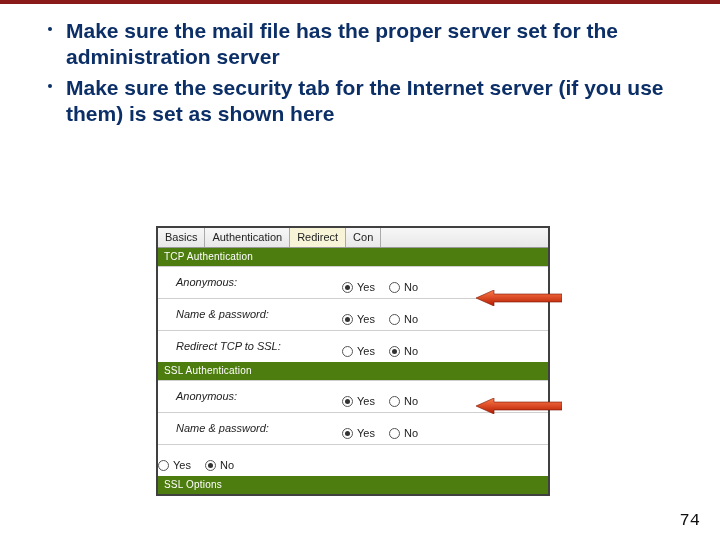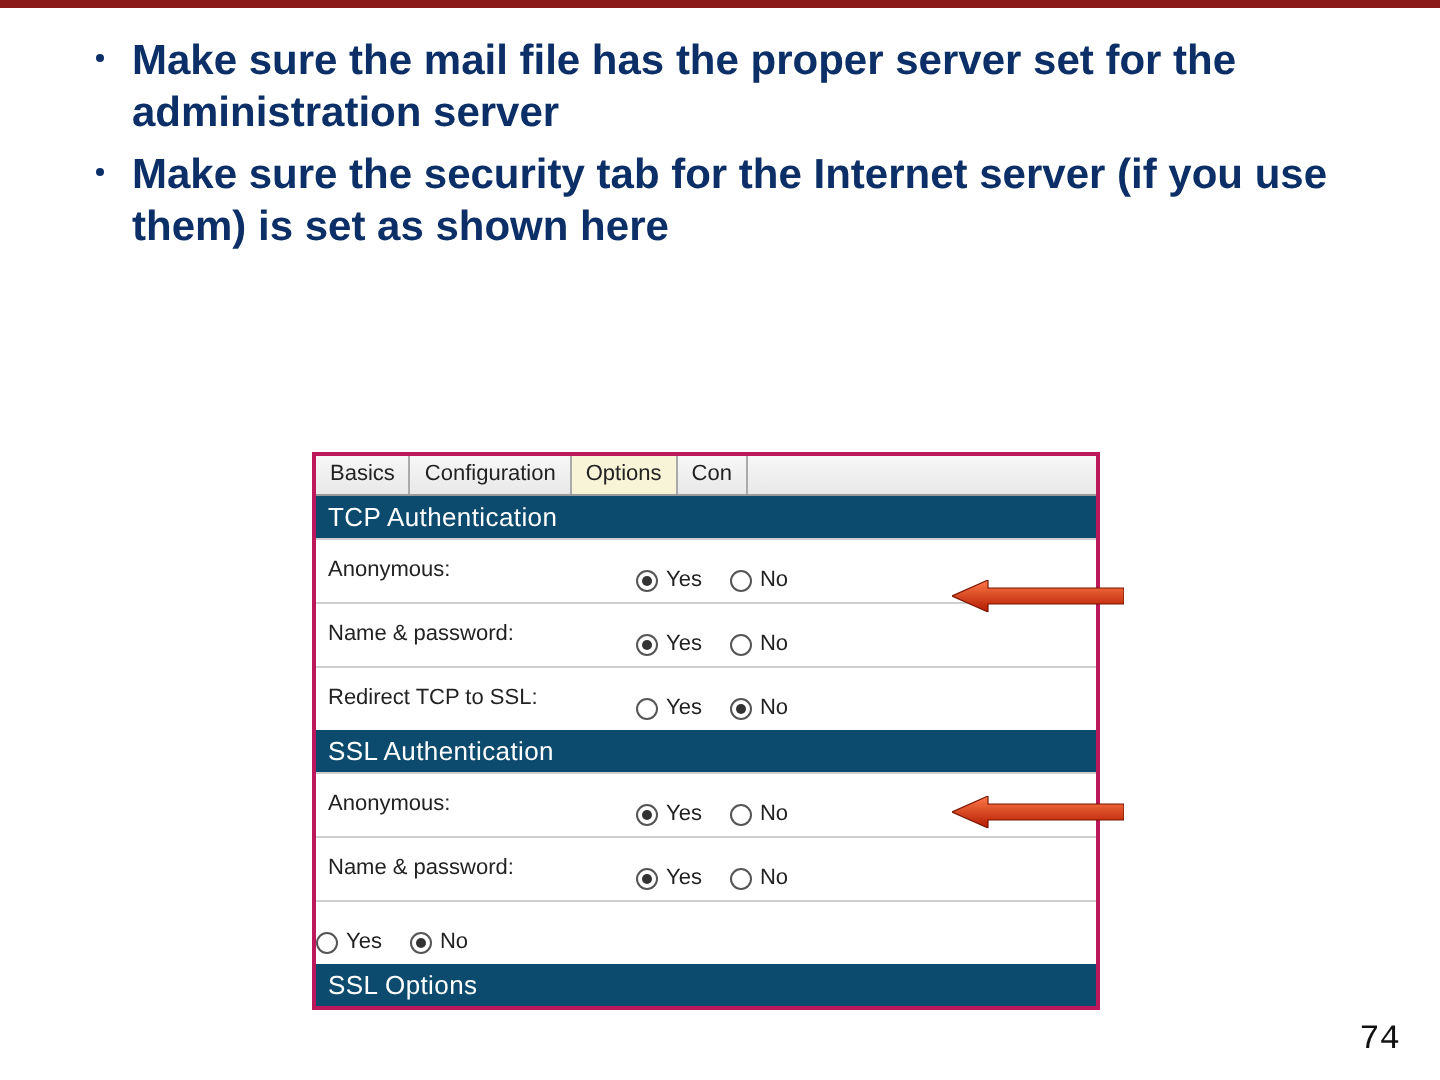--- a/index.html
+++ b/index.html
@@ -45,21 +45,21 @@
     width: 4px;
     height: 4px;
     background: #0b2f66;
     border-radius: 50%;
   }
   .panel {
     position: absolute;
     left: 156px;
     top: 226px;
     width: 394px;
-    border: 2px solid #be185d;
+    border: 2px solid #404040;
     box-sizing: border-box;
     font-family: "Helvetica Neue", Arial, sans-serif;
     font-size: 11px;
     line-height: 1;
     background: #f4f4f4;
   }
   .tabs {
     display: flex;
     border-bottom: 1px solid #999;
     background: linear-gradient(#f7f7f7, #e8e8e8);
@@ -67,36 +67,37 @@
   .tab {
     padding: 4px 7px;
     border-right: 1px solid #aaa;
     color: #222;
     white-space: nowrap;
   }
   .tab-active {
     background: #f8f4d8;
   }
   .section-header {
-    background: #0c4a6e;
+    background: #4d7c0f;
     color: #fff;
     padding: 4px 6px;
-    font-size: 13px;
+    font-size: 10px;
     letter-spacing: 0.2px;
   }
   .row {
     display: flex;
     align-items: center;
     border-top: 1px solid #cfcfcf;
     background: #fff;
   }
   .row .lbl {
     width: 148px;
-    padding: 5px 6px;
+    padding: 5px 18px;
     color: #222;
+    font-style: italic;
   }
   .row .opts {
     display: flex;
     align-items: center;
     gap: 14px;
     padding: 5px 0;
   }
   .opt {
     display: inline-flex;
     align-items: center;
@@ -148,22 +149,22 @@
     </div>
     <div class="bullet">
       <span class="dot"></span>
       <span>Make sure the security tab for the Internet server (if you use them) is set as shown here</span>
     </div>
   </div>
 
   <div class="panel">
     <div class="tabs">
       <div class="tab">Basics</div>
-      <div class="tab">Configuration</div>
-      <div class="tab tab-active">Options</div>
+      <div class="tab">Authentication</div>
+      <div class="tab tab-active">Redirect</div>
       <div class="tab">Con</div>
     </div>
 
     <div class="section-header">TCP Authentication</div>
 
     <div class="row">
       <div class="lbl">Anonymous:</div>
       <div class="opts">
         <span class="opt">
           <span class="radio">

